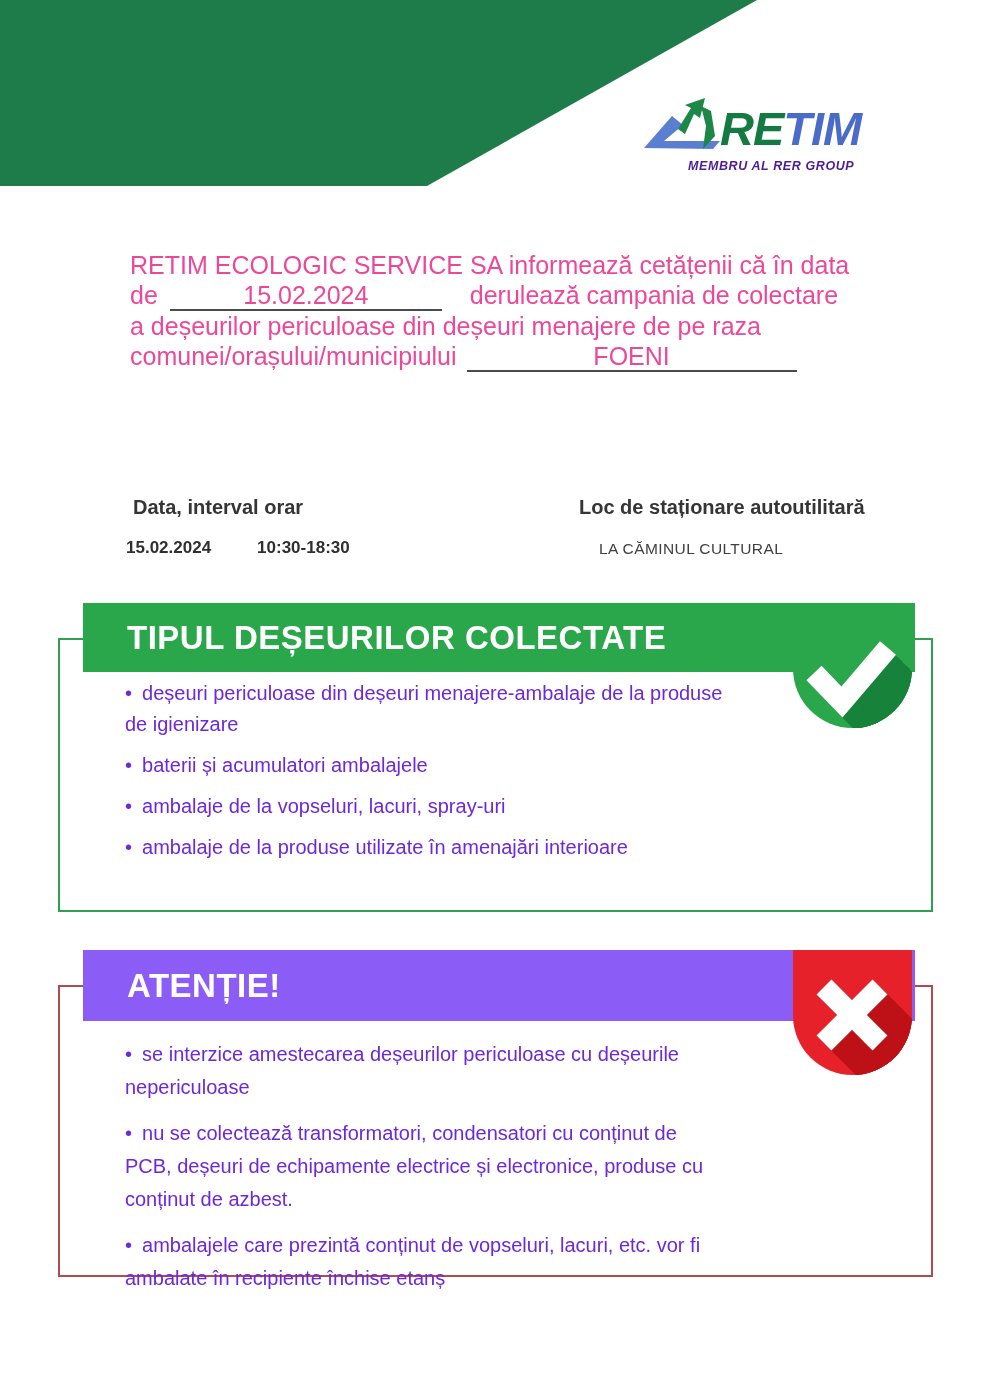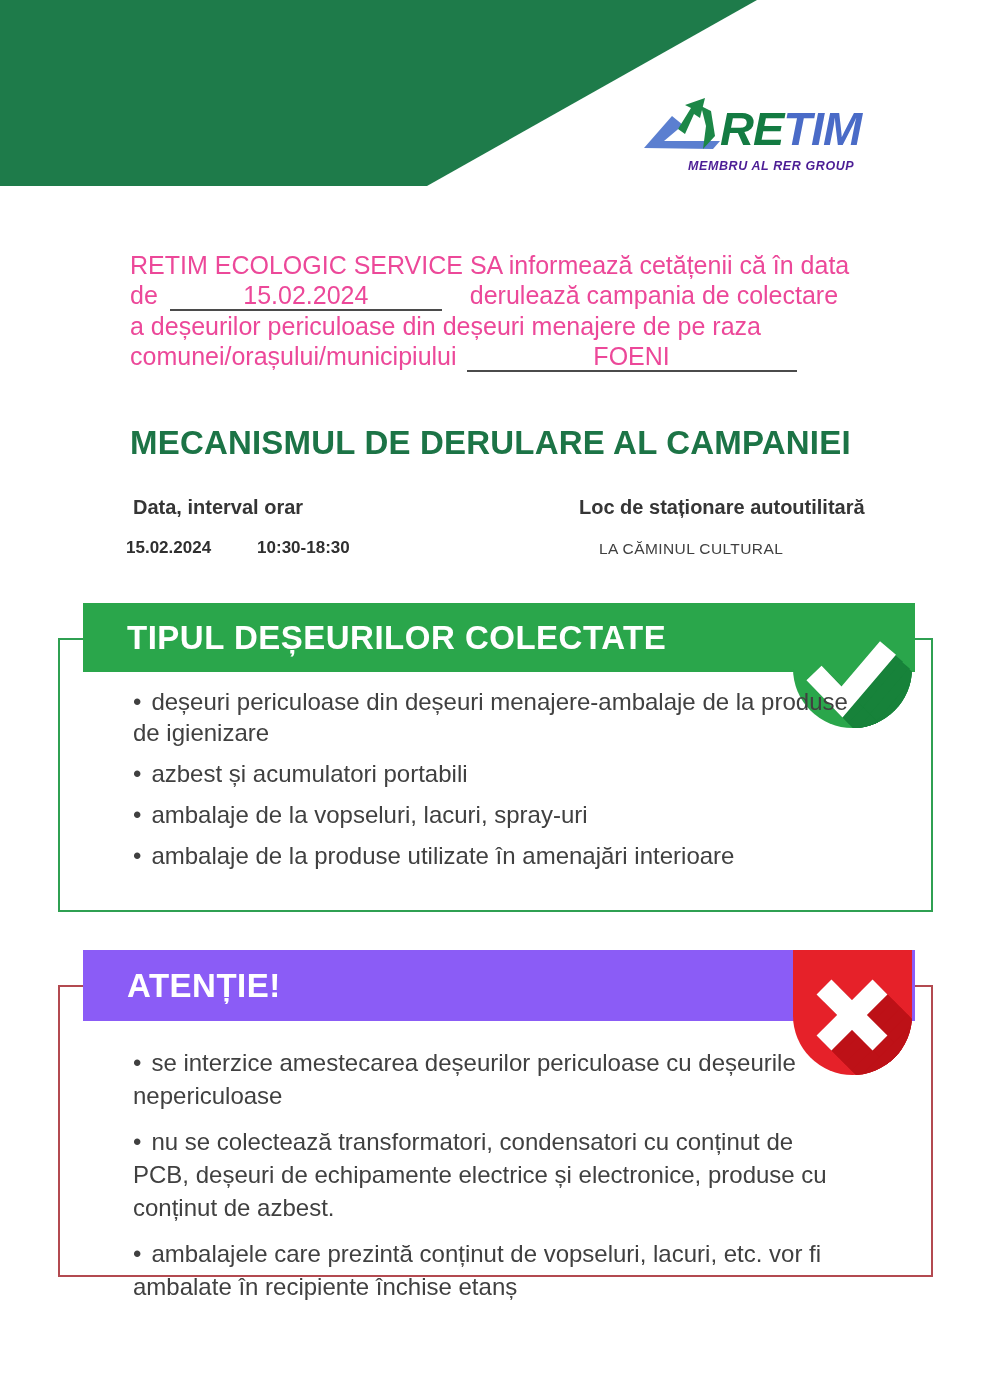--- a/index.html
+++ b/index.html
@@ -70,21 +70,21 @@
     position:absolute;right:3px;top:0;width:119px;height:125px;
     border-radius:0 0 60px 60px;overflow:hidden;
   }
   .gbadge{background:#2aa64b;}
   .rbadge{background:#e62129;}
   .badge svg{display:block;width:119px;height:125px;}
   
   .items{position:absolute;z-index:3;}
   .gitems{left:125px;top:678px;width:748px;}
   .ritems{left:125px;top:1038px;width:752px;}
-  .item{margin:8px;font-size:24px;color:#404040;}
+  .item{margin:0;font-size:20px;color:#6d28d9;}
   .gitems .item{line-height:31px;margin-bottom:10px;}
   .ritems .item{line-height:33px;margin-bottom:13px;}
   .dot{margin-right:10px;}
   .item-text{white-space:pre-wrap;}
 </style>
 </head>
 <body>
 
 <div class="page">
 
@@ -104,21 +104,20 @@
     <div class="logo-tagline">MEMBRU AL RER GROUP</div>
   </div>
 
   <div class="intro">
     <div class="line">RETIM ECOLOGIC SERVICE SA informează cetățenii că în data</div>
     <div class="line"><span>de</span><span class="blank blank-date">15.02.2024</span><span>derulează campania de colectare</span></div>
     <div class="line">a deșeurilor periculoase din deșeuri menajere de pe raza</div>
     <div class="line"><span>comunei/orașului/municipiului</span><span class="blank blank-loc">FOENI</span></div>
   </div>
 
-  <div class="sec-heading">MECANISMUL DE DERULARE AL CAMPANIEI</div>
 
   <div class="info-label lbl-schedule">Data, interval orar</div>
   <div class="info-label lbl-location">Loc de staționare autoutilitară</div>
   <div class="info-value val-schedule">
     <span>15.02.2024</span>
     <span>10:30-18:30</span>
   </div>
   <div class="info-value val-location">LA CĂMINUL CULTURAL</div>
 
   <div class="gbox"></div>
@@ -136,21 +135,21 @@
           <path d="M21,70 L49,99 L95,45" transform="translate(49,49)"></path>
           <path d="M21,70 L49,99 L95,45" transform="translate(56,56)"></path>
         </g>
         <path d="M21,70 L49,99 L95,45" stroke="#ffffff" stroke-width="21" fill="none" stroke-linecap="butt" stroke-linejoin="miter"></path>
       </svg>
     </div>
   </div>
   <div class="items gitems">
     <p class="item"><span class="dot">•</span><span class="item-text">deșeuri periculoase din deșeuri menajere-ambalaje de la produse
 de igienizare</span></p>
-    <p class="item"><span class="dot">•</span><span class="item-text">azbest și acumulatori portabili</span></p>
+    <p class="item"><span class="dot">•</span><span class="item-text">baterii și acumulatori ambalajele</span></p>
     <p class="item"><span class="dot">•</span><span class="item-text">ambalaje de la vopseluri, lacuri, spray-uri</span></p>
     <p class="item"><span class="dot">•</span><span class="item-text">ambalaje de la produse utilizate în amenajări interioare</span></p>
   </div>
 
   <div class="rbox"></div>
   <div class="banner rbanner">
     <div class="btitle">ATENȚIE!</div>
     <div class="badge rbadge">
       <svg viewBox="0 0 119 125" xmlns="http://www.w3.org/2000/svg">
         <g stroke="#bd1117" stroke-width="21" fill="none" stroke-linecap="butt">

